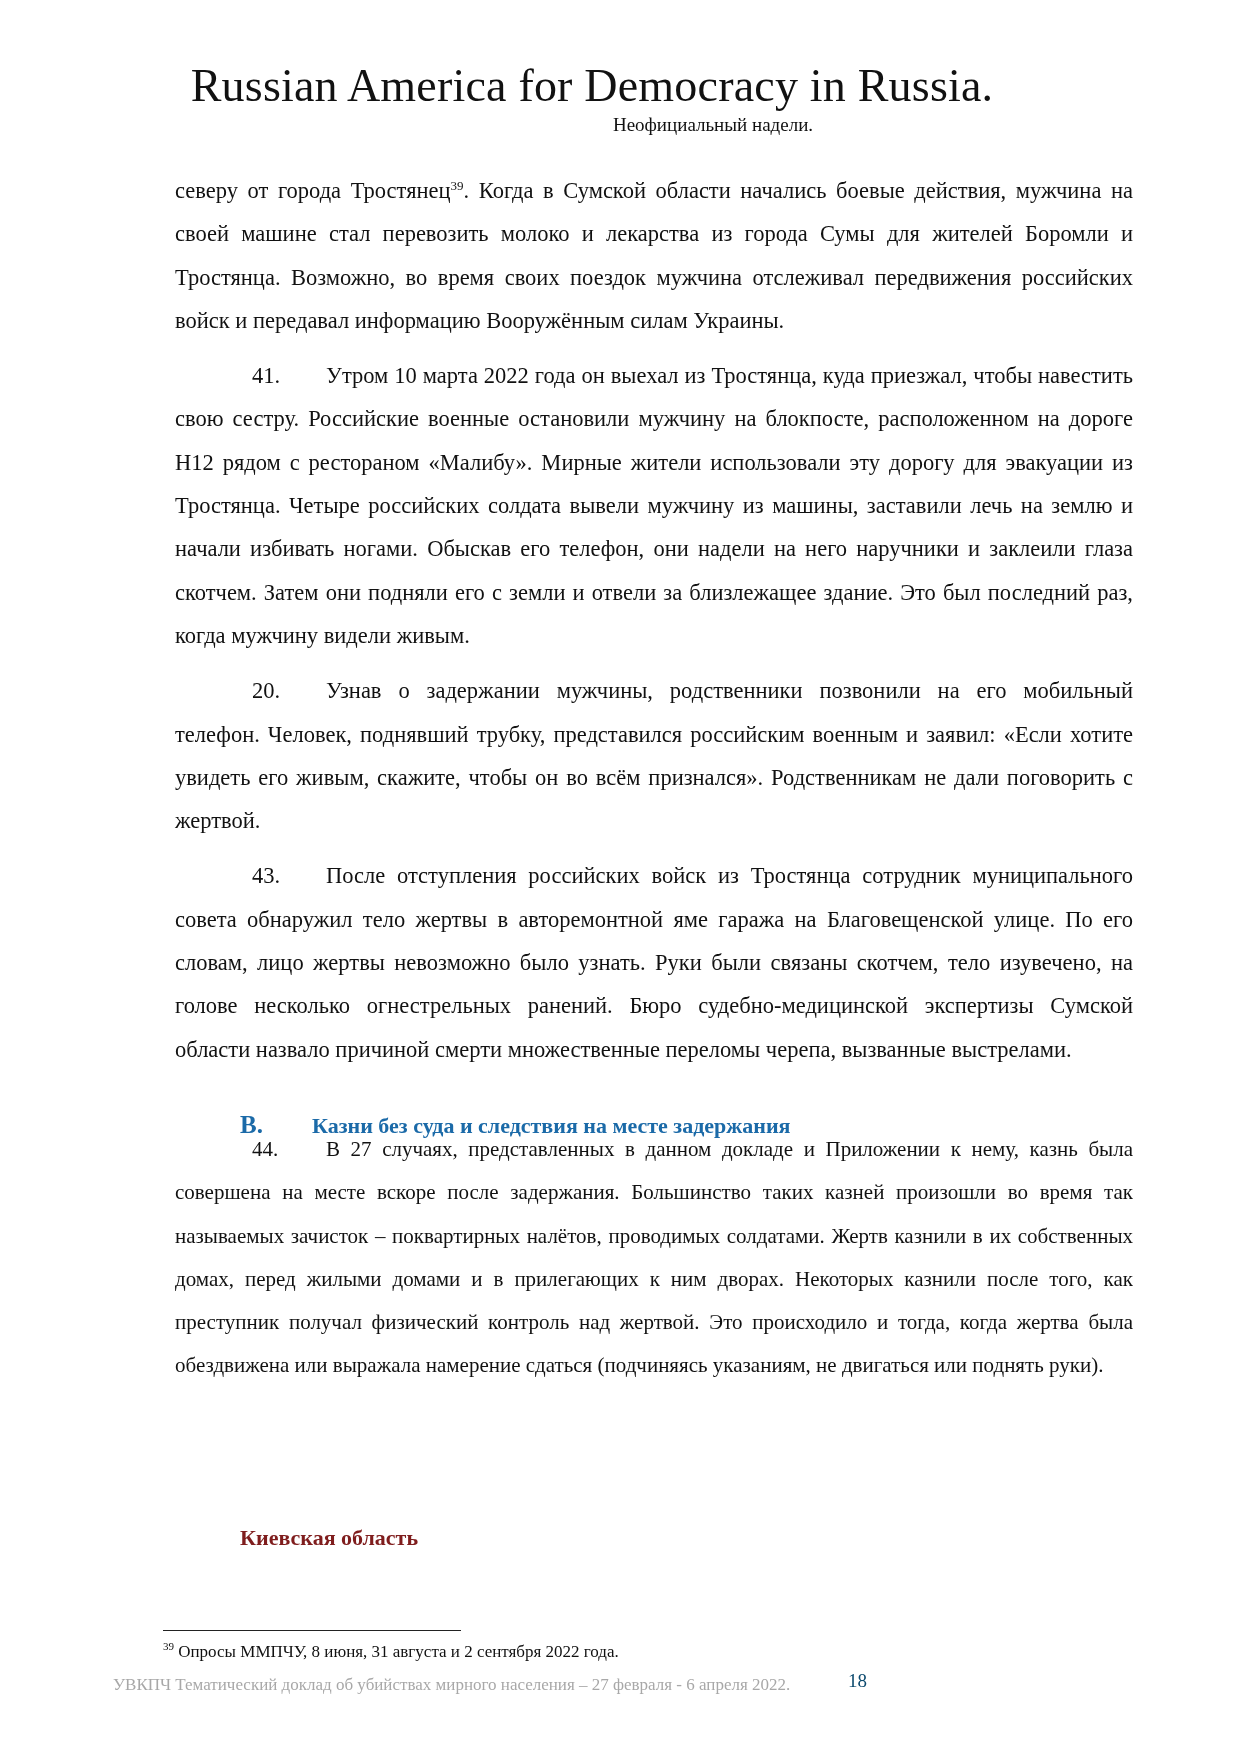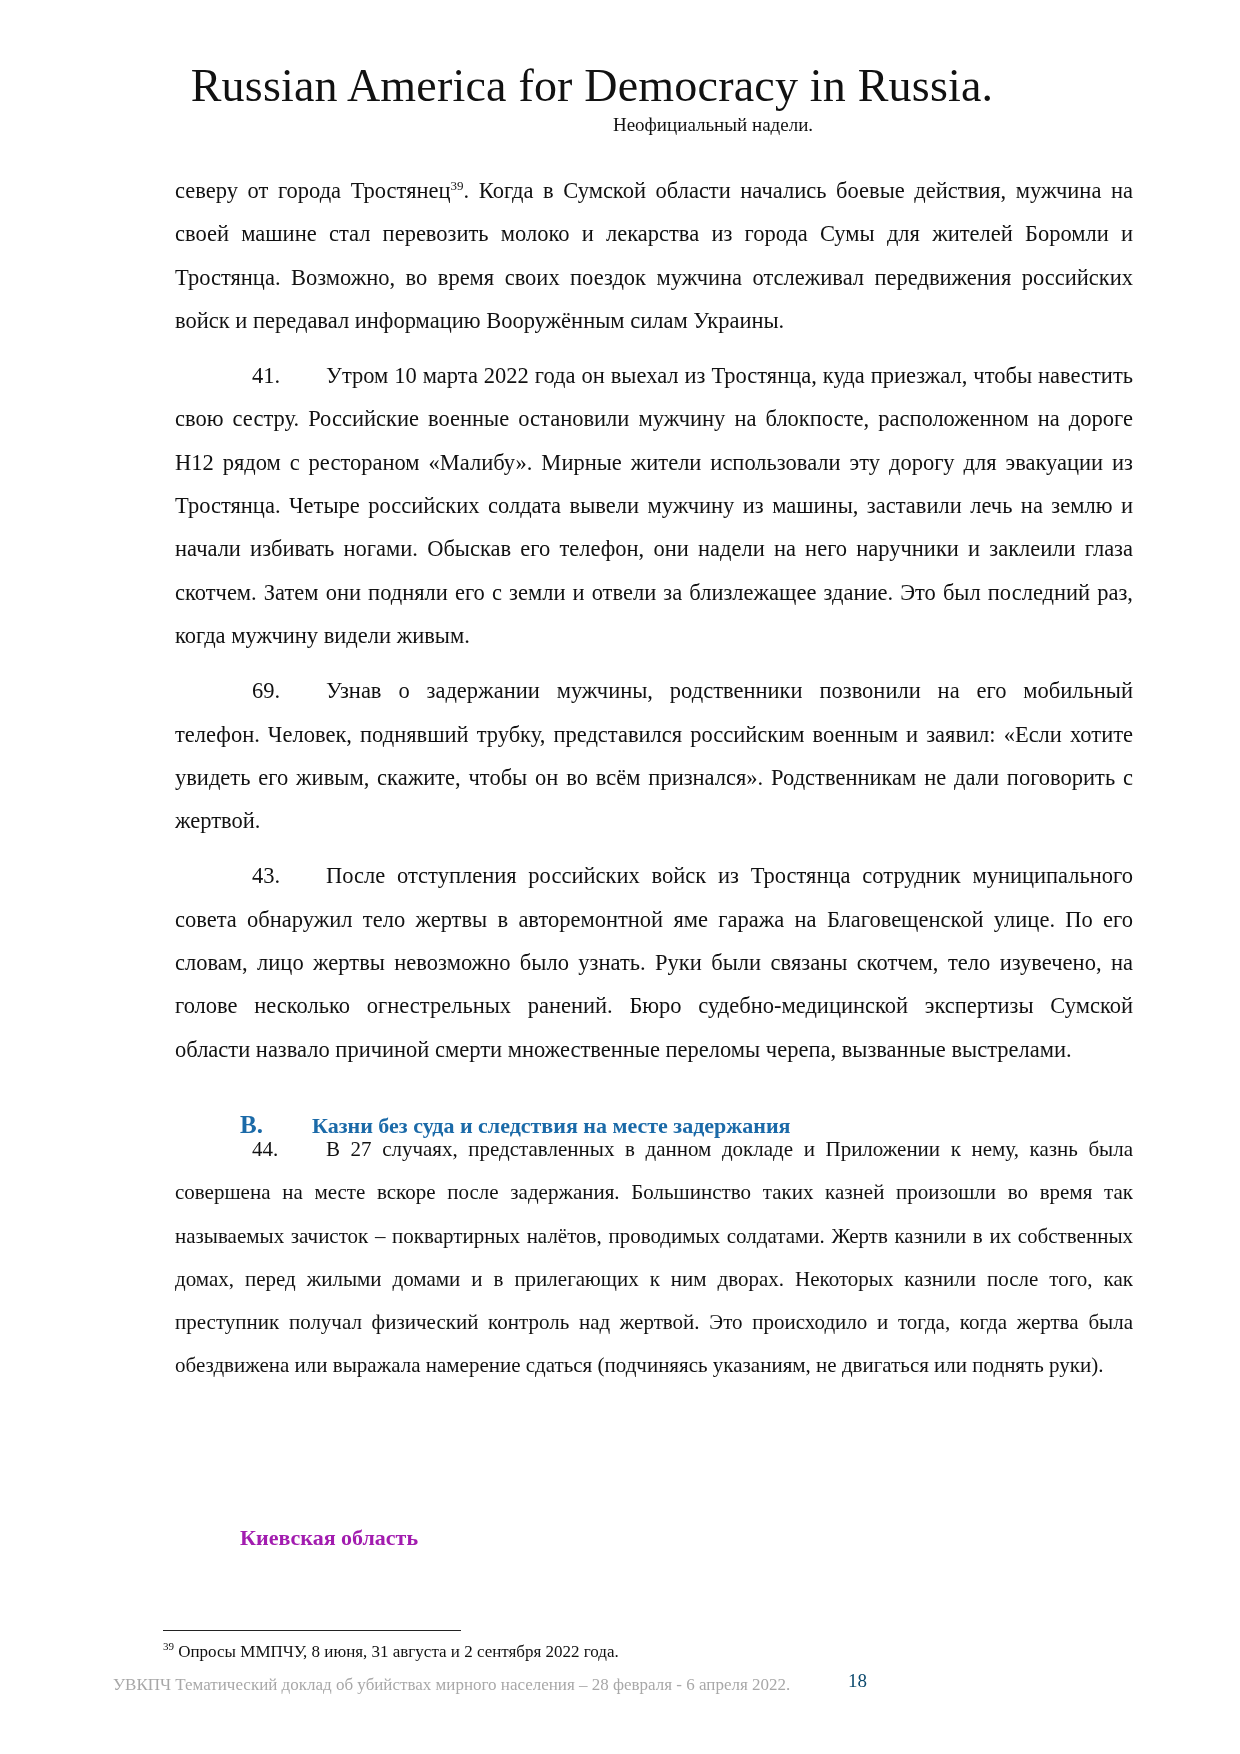--- a/index.html
+++ b/index.html
@@ -10,49 +10,49 @@
   .header-sub { position: absolute; left: 0; width: 1240px; top: 113px; text-align: center;
     font-size: 19px; line-height: 24px; padding-left: 186px; box-sizing: border-box; }
   .body { position: absolute; left: 163px; width: 982px; top: 157px; font-size: 22.5px; line-height: 43.3px; }
   .p { margin: 12px; text-align: justify; }
   .p.indent { text-indent: 77px; }
   .num { display: inline-block; width: 74px; text-indent: 0; }
   sup { font-size: 13px; line-height: 0; vertical-align: super; }
   .sec { position: absolute; left: 240px; top: 1111px; color: #1b6aa8; font-weight: bold; font-size: 22px; }
   .sec-letter { position: absolute; left: 0; top: 0; font-size: 25px; }
   .sec-title { position: absolute; left: 72px; top: 2px; white-space: nowrap; text-align: right; }
-  .sub-head { position: absolute; left: 240px; top: 1525px; color: #a21caf; font-weight: bold; font-size: 22px; }
+  .sub-head { position: absolute; left: 240px; top: 1525px; color: #7f1d1d; font-weight: bold; font-size: 22px; }
   .body2 { position: absolute; left: 163px; width: 982px; top: 1116px; font-size: 21px; line-height: 43.3px; }
   .fn-rule { position: absolute; left: 163px; top: 1630px; width: 298px; height: 0; border-top: 1.5px solid #222; }
   .footnote { position: absolute; left: 163px; top: 1642px; font-size: 17px; font-family: Liberation Serif, serif; }
   .footnote sup { font-size: 11px; }
   .footer-text { position: absolute; left: 113px; top: 1675px; font-size: 17px; color: #a8a8a8; white-space: nowrap; }
   .page-num { position: absolute; left: 848px; top: 1670px; font-size: 19px; color: #0c4a6e; }
 </style>
 </head>
 <body>
 
 <div class="header-title">Russian America for Democracy in Russia.</div>
 <div class="header-sub">Неофициальный надели.</div>
 
 <div class="body">
   <p class="p"><span>северу от города Тростянец</span><sup>39</sup><span>. Когда в Сумской области начались боевые действия, мужчина на своей машине стал перевозить молоко и лекарства из города Сумы для жителей Боромли и Тростянца. Возможно, во время своих поездок мужчина отслеживал передвижения российских войск и передавал информацию Вооружённым силам Украины.</span></p>
   <p class="p indent"><span class="num">41.</span><span>Утром 10 марта 2022 года он выехал из Тростянца, куда приезжал, чтобы навестить свою сестру. Российские военные остановили мужчину на блокпосте, расположенном на дороге Н12 рядом с рестораном «Малибу». Мирные жители использовали эту дорогу для эвакуации из Тростянца. Четыре российских солдата вывели мужчину из машины, заставили лечь на землю и начали избивать ногами. Обыскав его телефон, они надели на него наручники и заклеили глаза скотчем. Затем они подняли его с земли и отвели за близлежащее здание. Это был последний раз, когда мужчину видели живым.</span></p>
-  <p class="p indent"><span class="num">69.</span><span>Узнав о задержании мужчины, родственники позвонили на его мобильный телефон. Человек, поднявший трубку, представился российским военным и заявил: «Если хотите увидеть его живым, скажите, чтобы он во всём признался». Родственникам не дали поговорить с жертвой.</span></p>
+  <p class="p indent"><span class="num">20.</span><span>Узнав о задержании мужчины, родственники позвонили на его мобильный телефон. Человек, поднявший трубку, представился российским военным и заявил: «Если хотите увидеть его живым, скажите, чтобы он во всём признался». Родственникам не дали поговорить с жертвой.</span></p>
   <p class="p indent"><span class="num">43.</span><span>После отступления российских войск из Тростянца сотрудник муниципального совета обнаружил тело жертвы в авторемонтной яме гаража на Благовещенской улице. По его словам, лицо жертвы невозможно было узнать. Руки были связаны скотчем, тело изувечено, на голове несколько огнестрельных ранений. Бюро судебно-медицинской экспертизы Сумской области назвало причиной смерти множественные переломы черепа, вызванные выстрелами.</span></p>
 </div>
 
 <div class="sec">
   <span class="sec-letter">B.</span>
   <span class="sec-title">Казни без суда и следствия на месте задержания</span>
 </div>
 
 <div class="body2">
   <p class="p indent"><span class="num">44.</span><span>В 27 случаях, представленных в данном докладе и Приложении к нему, казнь была совершена на месте вскоре после задержания. Большинство таких казней произошли во время так называемых зачисток – поквартирных налётов, проводимых солдатами. Жертв казнили в их собственных домах, перед жилыми домами и в прилегающих к ним дворах. Некоторых казнили после того, как преступник получал физический контроль над жертвой. Это происходило и тогда, когда жертва была обездвижена или выражала намерение сдаться (подчиняясь указаниям, не двигаться или поднять руки).</span></p>
 </div>
 
 <div class="sub-head">Киевская область</div>
 
 <div class="fn-rule"></div>
 <div class="footnote"><sup>39</sup> <span>Опросы ММПЧУ, 8 июня, 31 августа и 2 сентября 2022 года.</span></div>
 
-<div class="footer-text">УВКПЧ Тематический доклад об убийствах мирного населения – 28 февраля - 6 апреля 2022.</div>
+<div class="footer-text">УВКПЧ Тематический доклад об убийствах мирного населения – 27 февраля - 6 апреля 2022.</div>
 <div class="page-num">18</div>
 
 </body></html>

